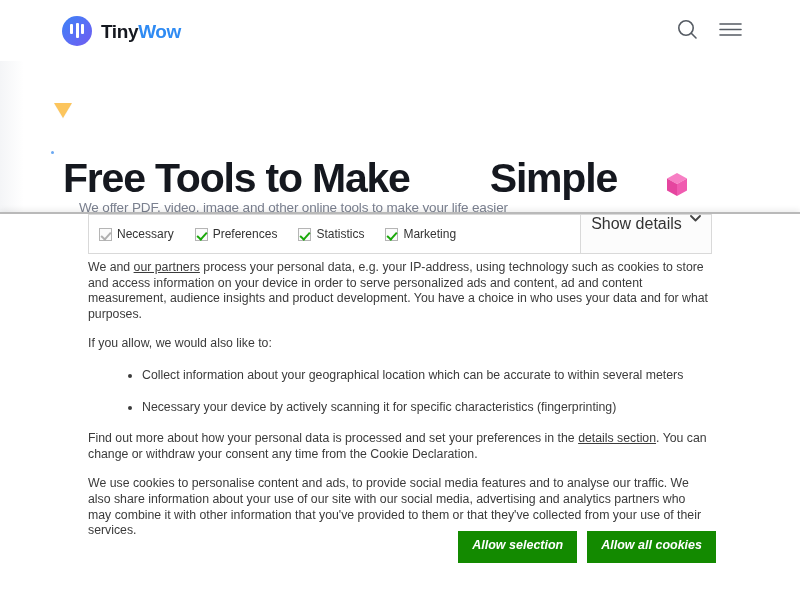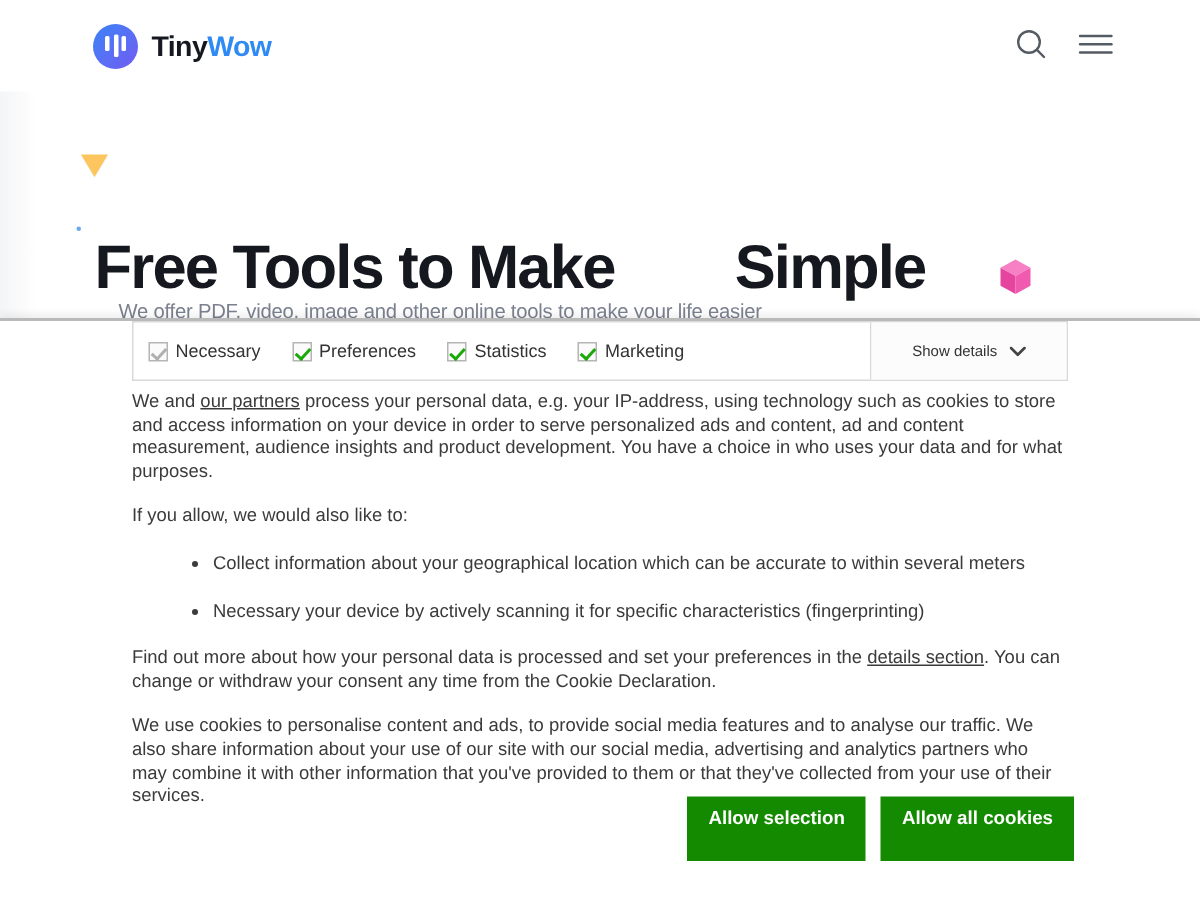--- a/index.html
+++ b/index.html
@@ -126,24 +126,25 @@
   #cookie-buttons {
     position: absolute; right: 84px; top: 317px;
     display: flex; gap: 10px;
   }
   .cookie-btn {
     background: #138a00;
     color: #ffffff;
     border: none;
     font-family: "Liberation Sans", sans-serif;
     font-size: 12.5px; font-weight: 700;
-    padding: 8px 14px 22px 14px;
+    padding: 8px 14px 11px 14px;
     line-height: 1;
     cursor: pointer;
     border-radius: 0;
+    font-style: italic;
   }
 
   
   #cookie-footer {
     position: absolute; left: 88px; top: 561px - 212px;
     width: 624px; height: 40px;
     display: flex; align-items: stretch;
     border: 1px solid #d9d9d9;
     background: #ffffff;
   }
@@ -170,23 +171,23 @@
     width: 4px; height: 8px;
     border: solid #1aa80a;
     border-width: 0 2px 2px 0;
     transform: rotate(42deg);
   }
   .cbox.disabled::after { border-color: #b0b0b0; }
   .consent-item.disabled { cursor: default; color: #333333; }
 
   #show-details {
     width: 130px;
-    display: flex; align-items: center; justify-content: center;
+    display: flex; justify-content: center;
     gap: 8px;
-    font-size: 10px; color: #333333; cursor: pointer;
+    font-size: 16px; color: #333333; cursor: pointer;
     background: #fcfcfc;
     user-select: none;
   }
   #chevron-down { display: block; }
 </style>
 </head>
 <body>
 
 <div id="page">
 

